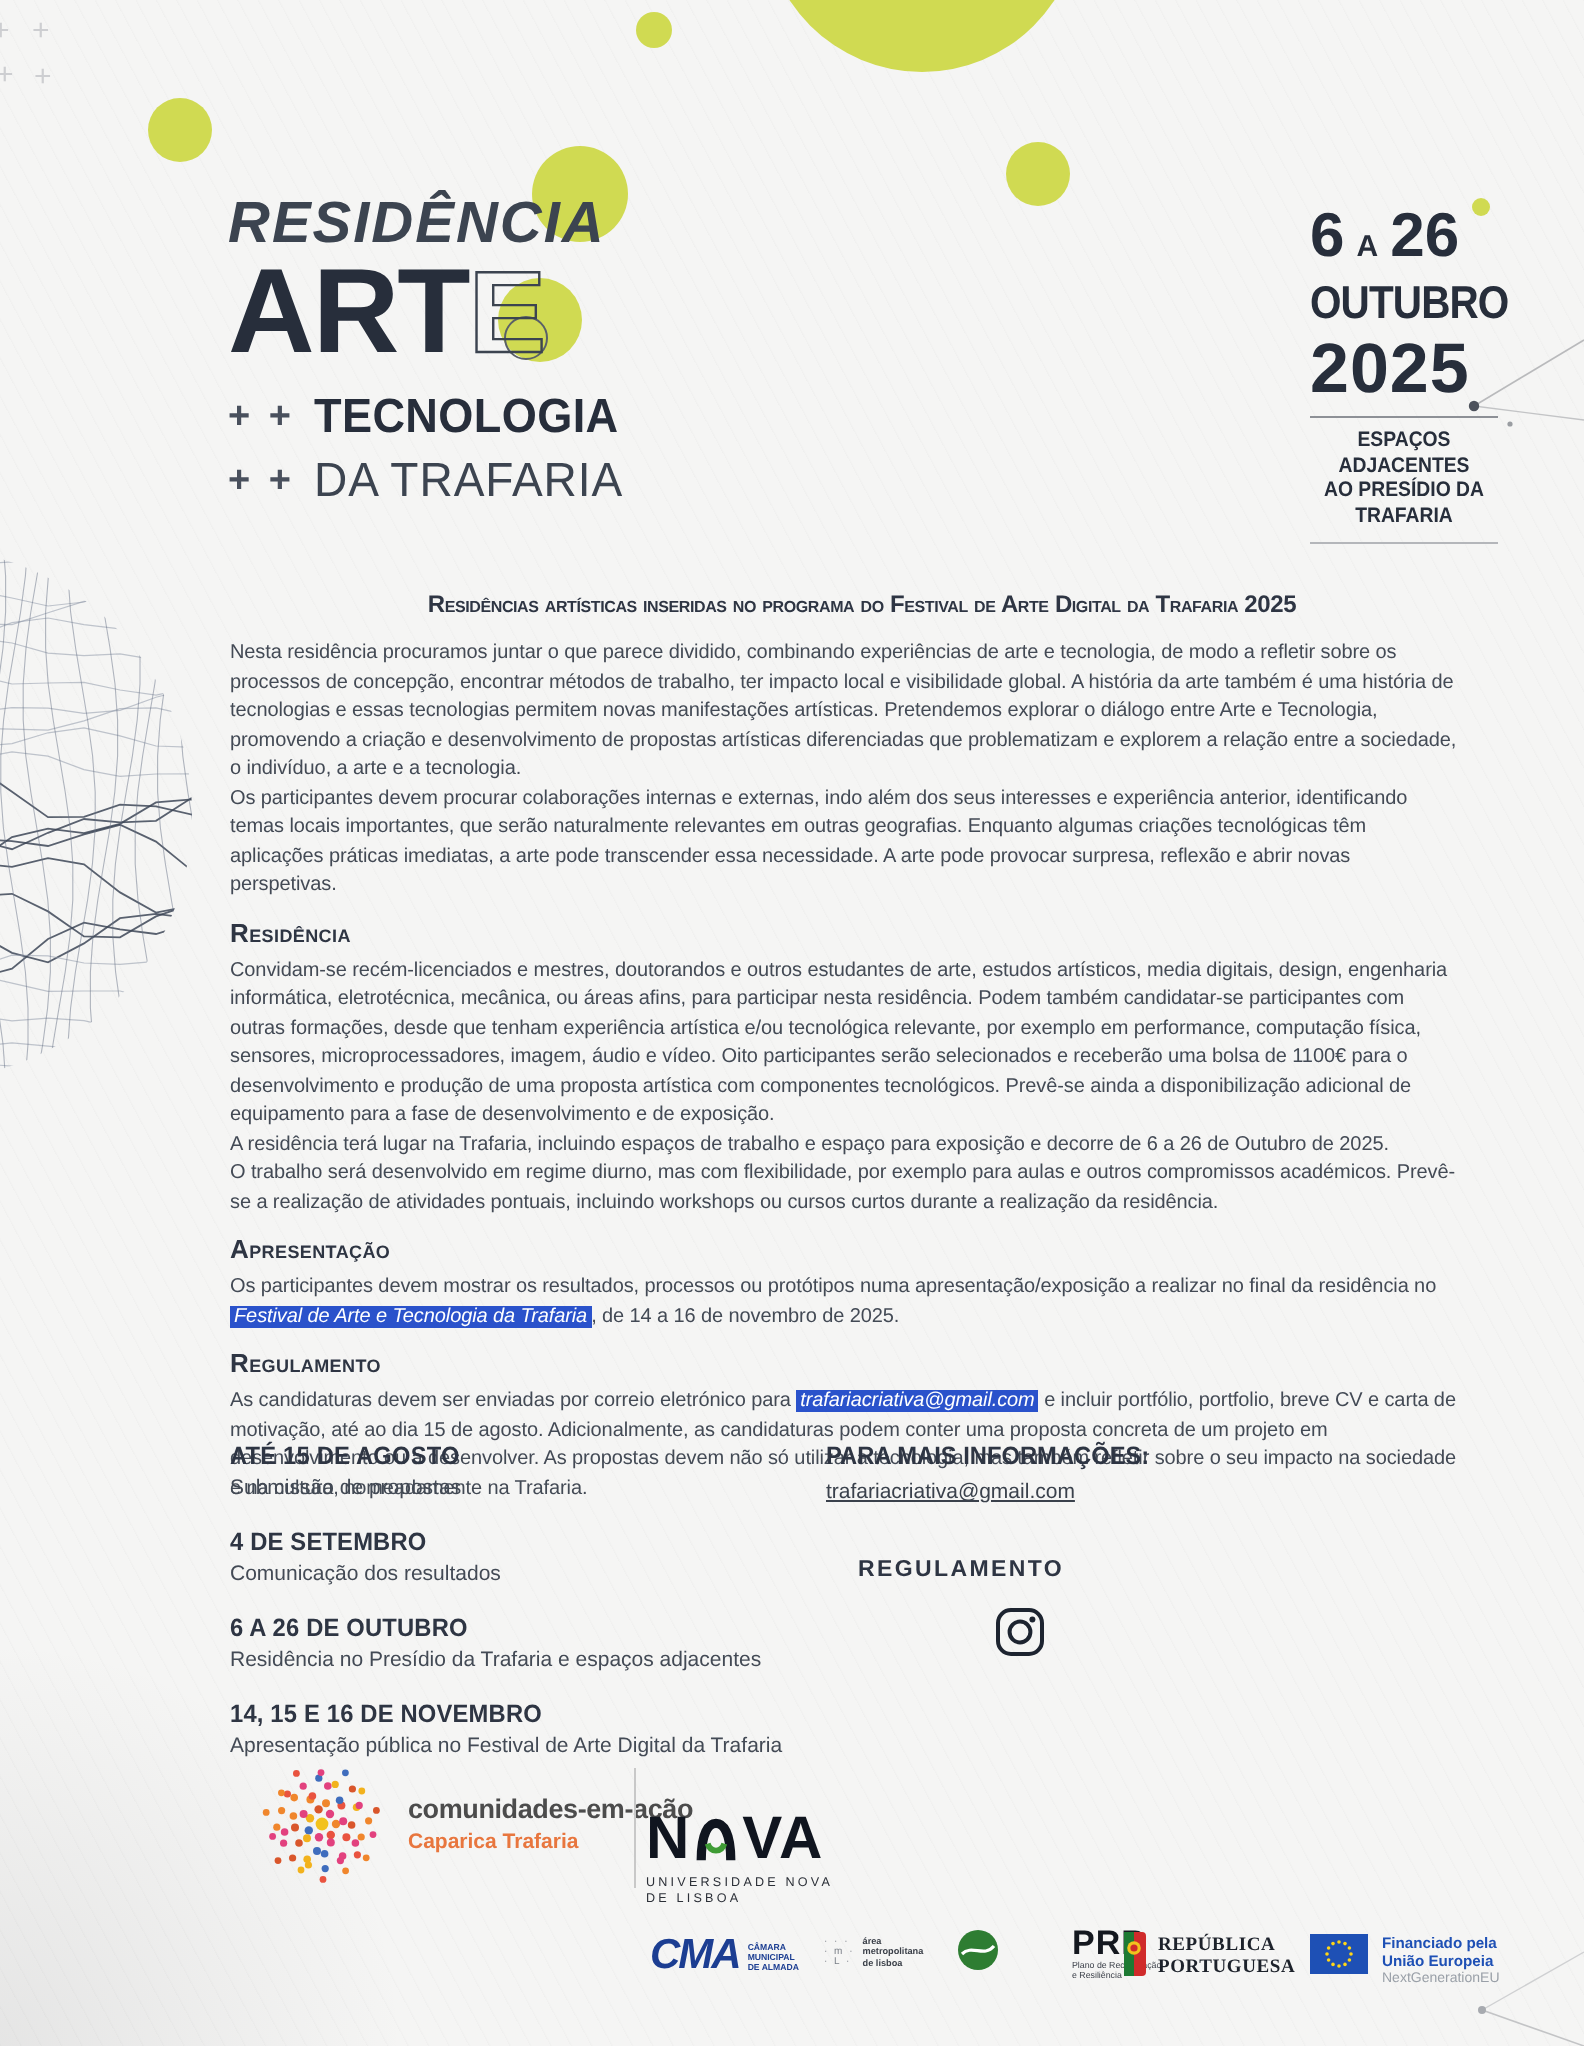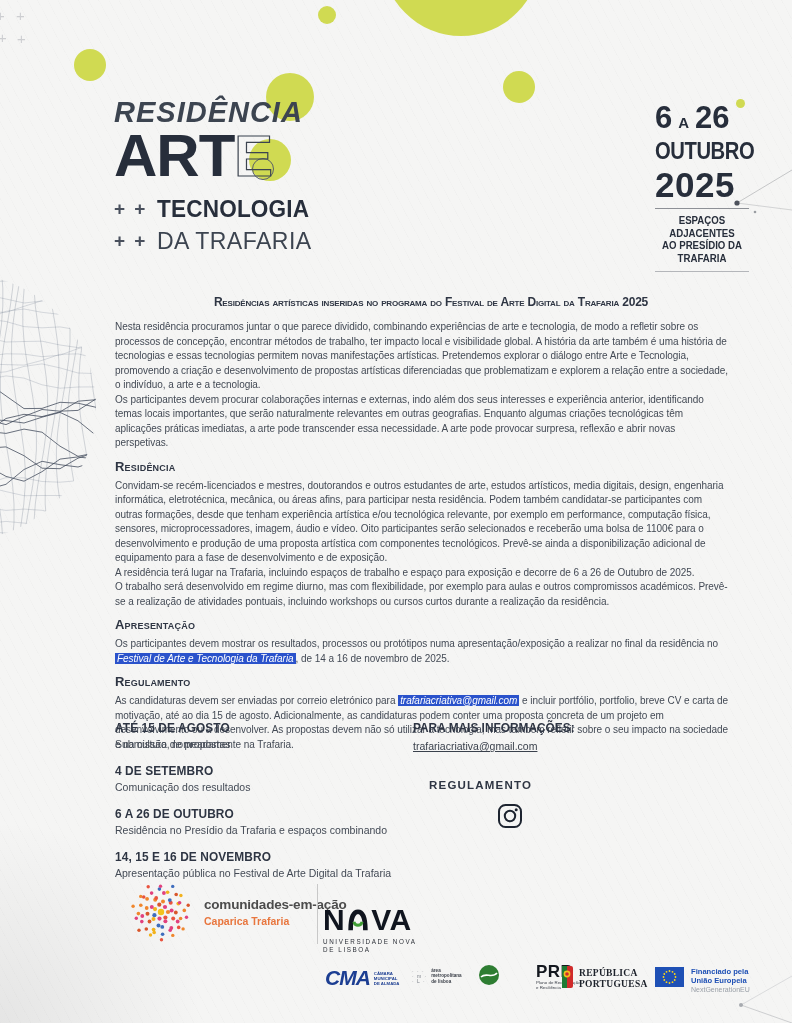--- a/index.html
+++ b/index.html
@@ -239,21 +239,21 @@
     <div class="tl-item">
       <div class="tl-date">ATÉ 15 DE AGOSTO</div>
       <div class="tl-desc">Submissão de propostas</div>
     </div>
     <div class="tl-item">
       <div class="tl-date">4 DE SETEMBRO</div>
       <div class="tl-desc">Comunicação dos resultados</div>
     </div>
     <div class="tl-item">
       <div class="tl-date">6 A 26 DE OUTUBRO</div>
-      <div class="tl-desc">Residência no Presídio da Trafaria e espaços combinando</div>
+      <div class="tl-desc">Residência no Presídio da Trafaria e espaços adjacentes</div>
     </div>
     <div class="tl-item">
       <div class="tl-date">14, 15 E 16 DE NOVEMBRO</div>
       <div class="tl-desc">Apresentação pública no Festival de Arte Digital da Trafaria</div>
     </div>
   </div>
 
   <div class="info">
     <div class="info-title">Para mais informações:</div>
     <span class="info-email">trafariacriativa@gmail.com</span>

